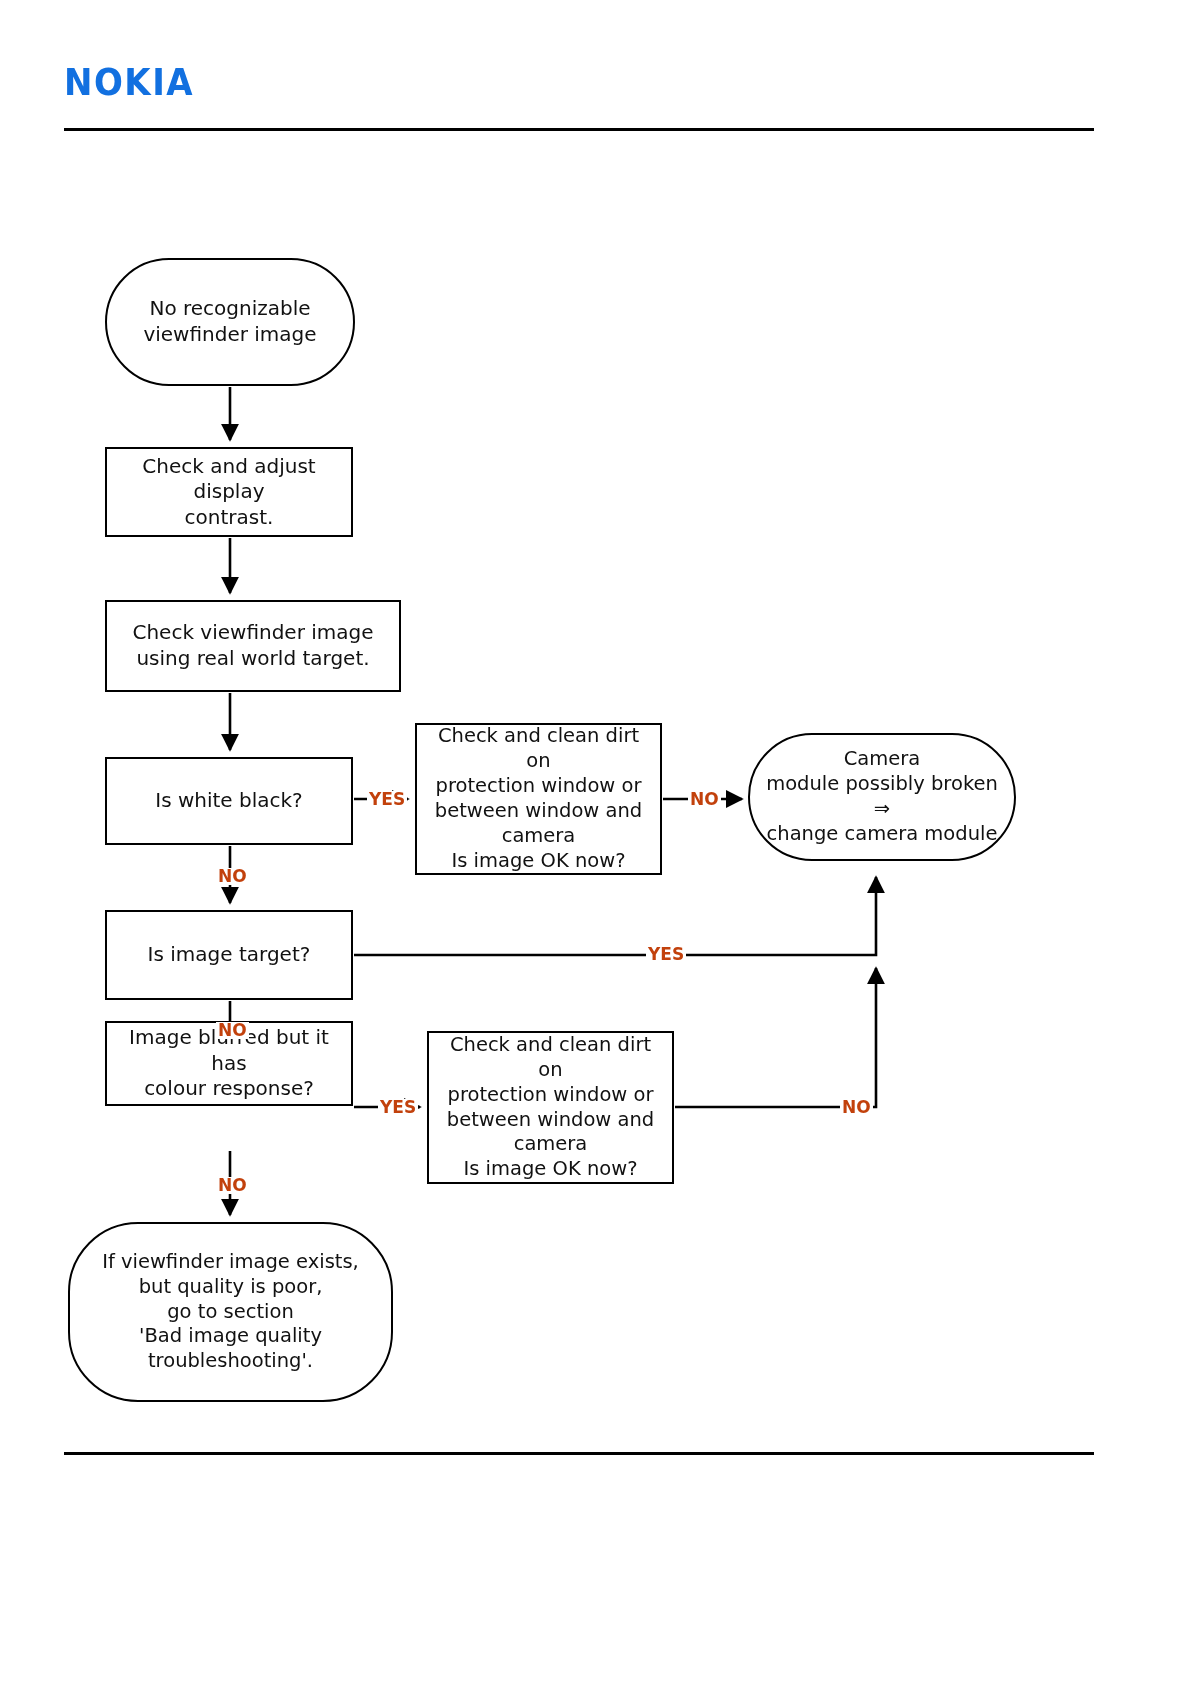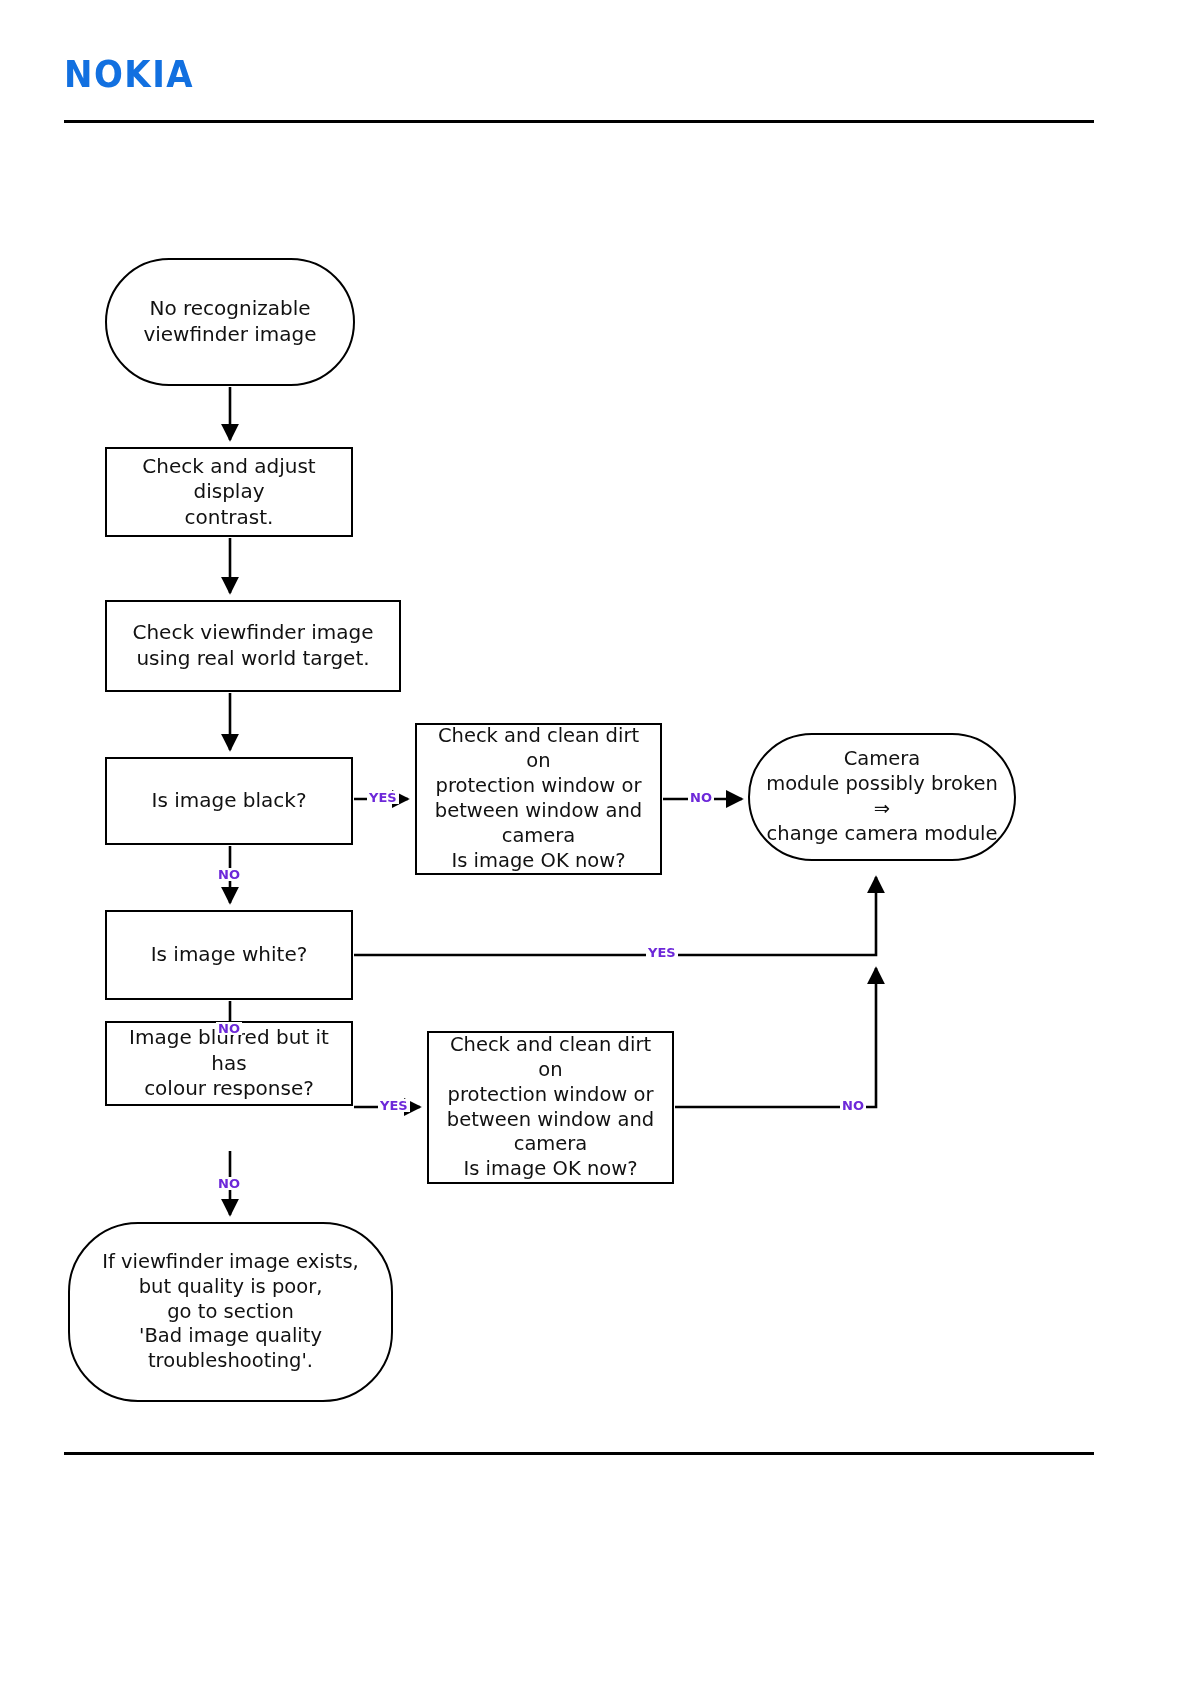--- a/index.html
+++ b/index.html
@@ -13,21 +13,21 @@
     font-family: "Liberation Sans", sans-serif;
     color: #000000;
     position: relative;
     overflow: hidden;
   }
 
   
   #page-header {
     position: absolute;
     left: 0;
-    top: 0;
+    top: 8px;
     width: 1191px;
     height: 130px;
   }
   #nokia-logo {
     position: absolute;
     left: 64px;
     top: 55px;
     font-family: "DejaVu Sans", sans-serif;
     font-size: 34px;
     font-weight: bold;
@@ -110,24 +110,24 @@
   #node-broken     { left: 748px; top: 733px;  width: 268px; height: 128px; border-radius: 64px; font-size: 19.5px; }
   #node-is-white   { left: 105px; top: 910px;  width: 248px; height: 90px; }
   #node-blurred    { left: 105px; top: 1021px; width: 248px; height: 85px; }
   #node-clean-2    { left: 427px; top: 1031px; width: 247px; height: 153px; font-size: 19.5px; }
   #node-end        { left: 68px;  top: 1222px; width: 325px; height: 180px; border-radius: 70px; font-size: 19.5px; }
 
   
   .edge-label {
     position: absolute;
     font-family: "DejaVu Sans", sans-serif;
-    font-size: 13px;
+    font-size: 17px;
     font-weight: bold;
     letter-spacing: 0px;
-    color: #6d28d9;
+    color: #c2410c;
     background: #ffffff;
     padding: 0 2px;
     line-height: 1;
     white-space: nowrap;
   }
   #lbl-yes-black  { left: 367px; top: 791px; }
   #lbl-no-clean1  { left: 688px; top: 791px; }
   #lbl-no-black   { left: 216px; top: 868px; }
   #lbl-yes-white  { left: 646px; top: 946px; }
   #lbl-no-white   { left: 216px; top: 1022px; }
@@ -186,39 +186,39 @@
     <span class="node-text">No recognizable
 viewfinder image</span>
   </div>
 
   <div class="node process" id="node-viewfinder">
     <span class="node-text">Check viewfinder image
 using  real world target.</span>
   </div>
 
   <div class="node process" id="node-is-black">
-    <span class="node-text">Is image black?</span>
+    <span class="node-text">Is white black?</span>
   </div>
 
   <div class="node process" id="node-clean-1">
     <span class="node-text">Check and clean dirt on
 protection window or
 between window and
 camera
 Is image OK now?</span>
   </div>
 
   <div class="node terminal" id="node-broken">
     <span class="node-text">Camera
 module possibly broken ⇒
 change camera module</span>
   </div>
 
   <div class="node process" id="node-is-white">
-    <span class="node-text">Is image white?</span>
+    <span class="node-text">Is image target?</span>
   </div>
 
   <div class="node process" id="node-blurred">
     <span class="node-text">Image blurred but it has
 colour response?</span>
   </div>
 
   <div class="node process" id="node-clean-2">
     <span class="node-text">Check and clean dirt on
 protection window or

